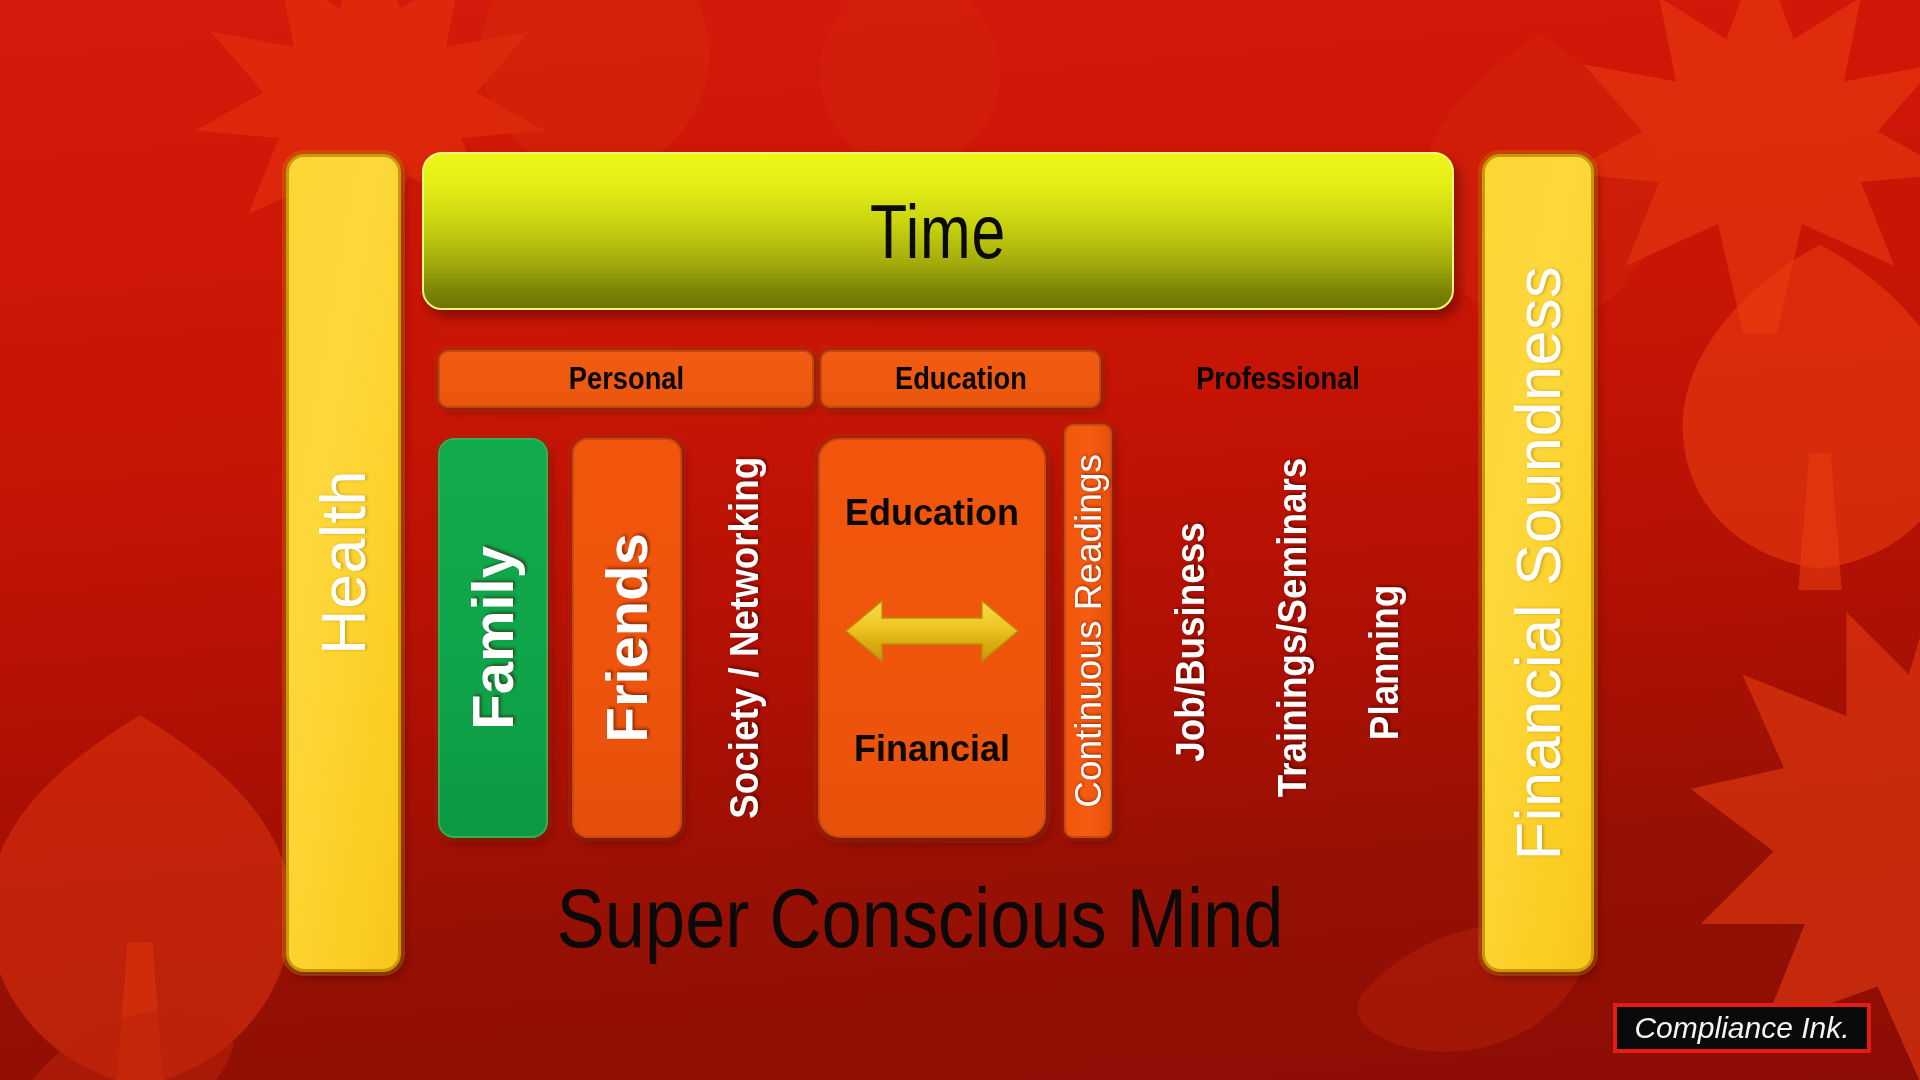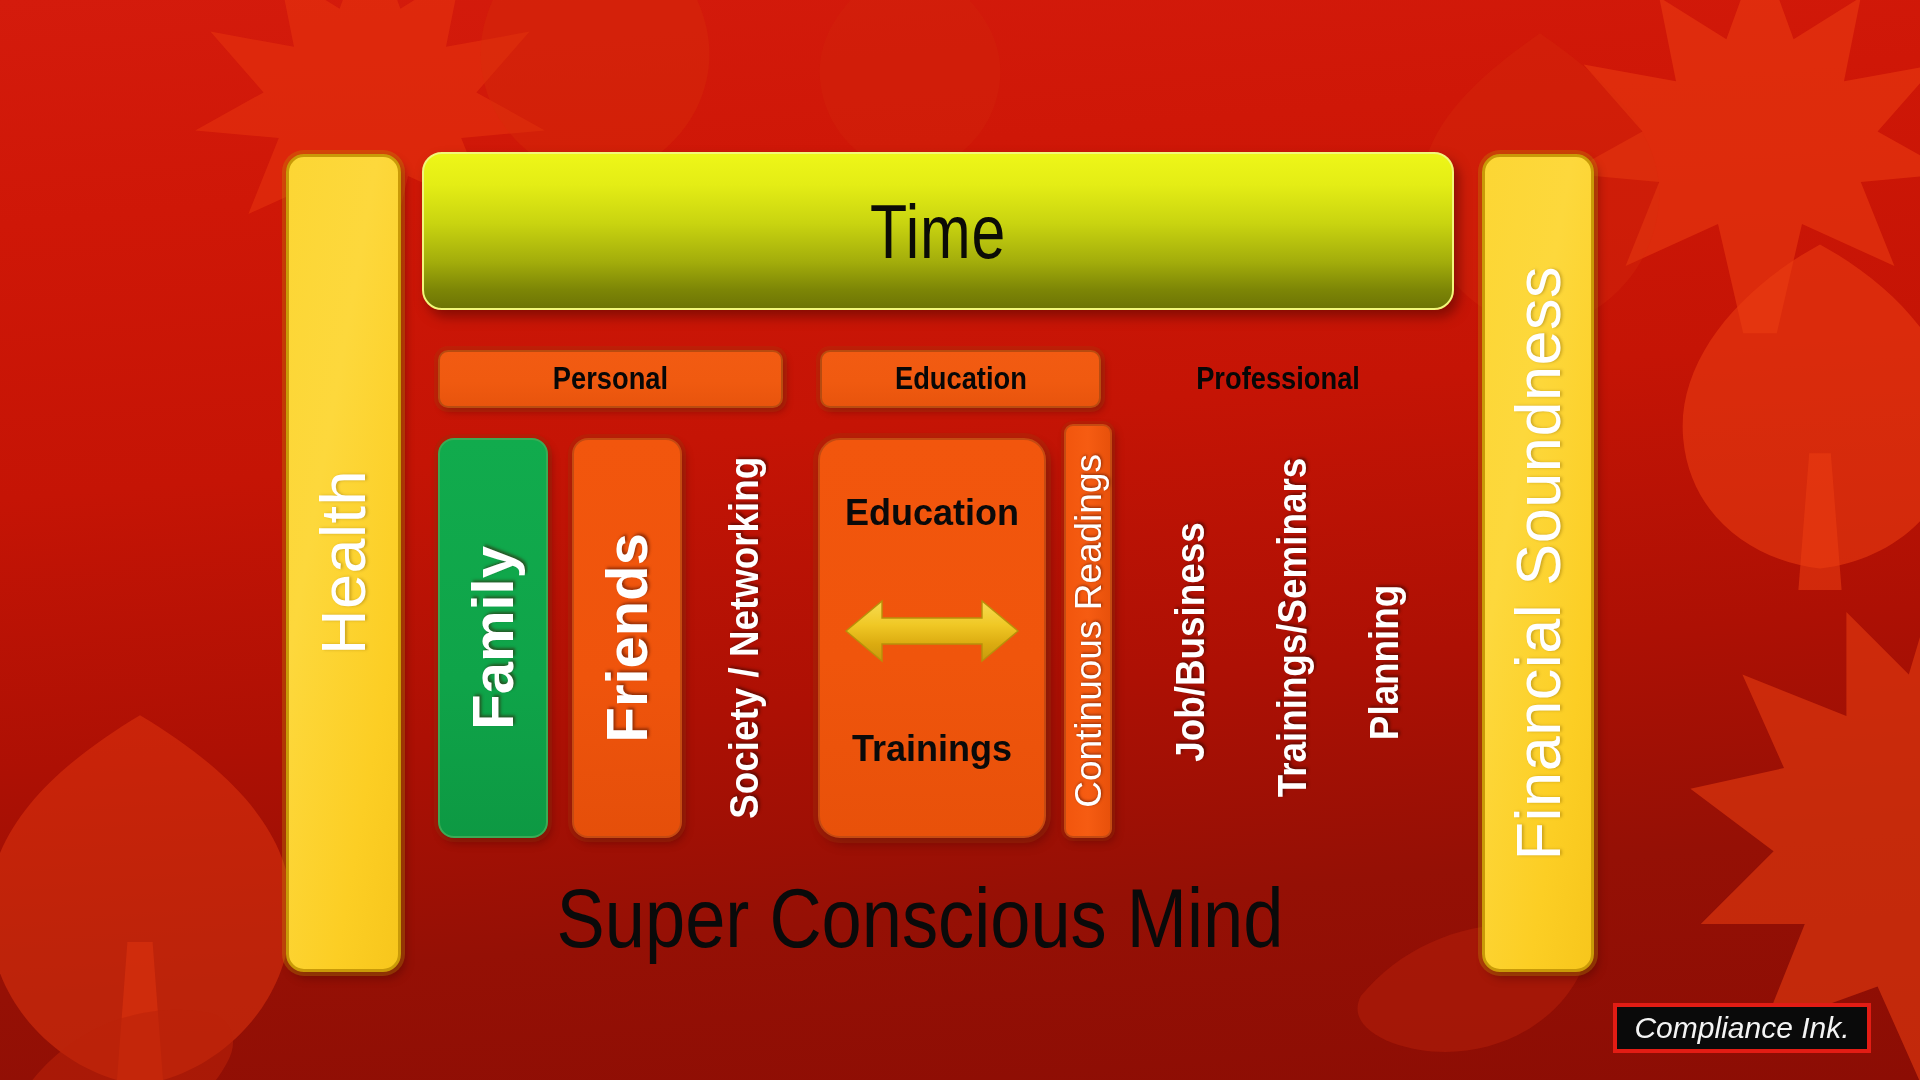--- a/index.html
+++ b/index.html
@@ -269,21 +269,21 @@
   </div>
 
   <div class="panel pillar-gold" style="left:1482px; top:154px; width:112px; height:818px;">
     <span class="vlabel">Financial Soundness</span>
   </div>
 
   <div class="panel" id="time-bar" style="left:422px; top:152px; width:1032px; height:158px;text-align:center;">
     <span class="bar-text">Time</span>
   </div>
 
-  <div class="panel cat-chip" style="left:438px; top:350px; width:345px; height:58px;">
+  <div class="panel cat-chip" style="left:438px; top:350px; width:376px; height:58px;">
     <span class="chip-text">Personal</span>
   </div>
 
   <div class="panel cat-chip" style="left:820px; top:350px; width:281px; height:58px;">
     <span class="chip-text">Education</span>
   </div>
 
   <div class="panel cat-plain" style="left:1148px; top:350px; width:260px; height:58px;">
     <span class="chip-text">Professional</span>
   </div>
@@ -310,21 +310,21 @@
             <stop offset="0%" stop-color="#f6dc52"></stop>
             <stop offset="40%" stop-color="#f0c825"></stop>
             <stop offset="72%" stop-color="#dbab10"></stop>
             <stop offset="100%" stop-color="#c99a0c"></stop>
           </linearGradient>
         </defs>
         <path d="M4 39 L40 9 L40 26 L140 26 L140 9 L176 39 L140 69 L140 52 L40 52 L40 69 Z" fill="url(#arrGrad)" stroke="#b8900a" stroke-width="1.4"></path>
       </svg>
     </div>
 
-    <span class="edu-text">Trainings</span>
+    <span class="edu-text">Financial</span>
   </div>
 
   <div class="panel col-strip" style="left:1064px; top:424px; width:48px; height:414px;">
     <span class="vlabel">Continuous Readings</span>
   </div>
 
   <div class="panel col-bare" style="left:1152px; top:482px; width:76px; height:320px;">
     <span class="vlabel">Job/Business</span>
   </div>
 

